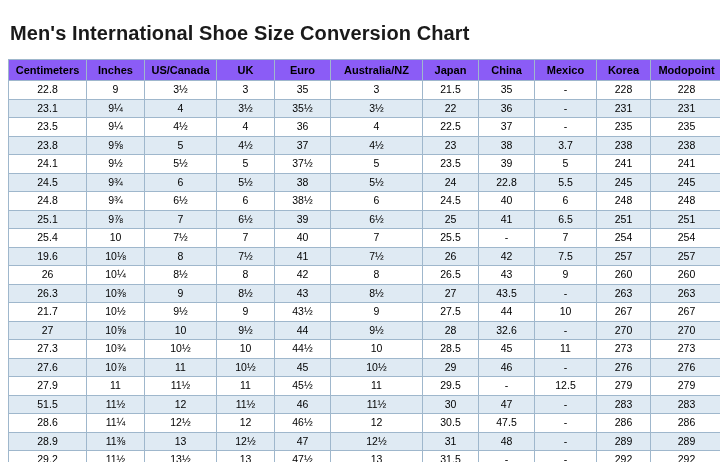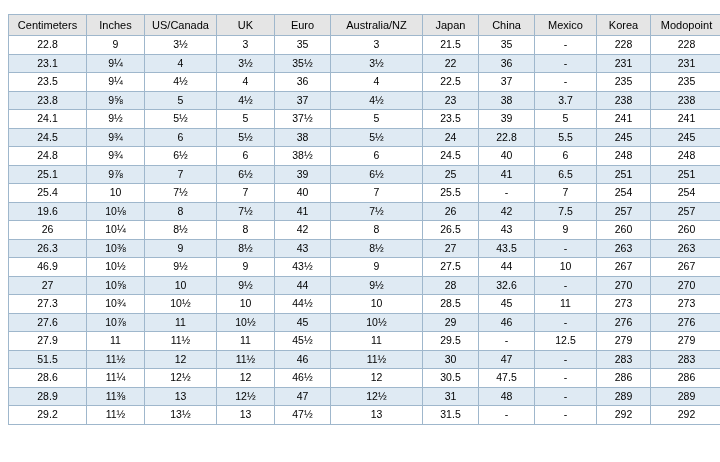--- a/index.html
+++ b/index.html
@@ -40,22 +40,22 @@
   table.conv th, table.conv td {
     border: 1px solid #9fb7cc;
     text-align: center;
     padding: 0;
     height: 17.5px;
     line-height: 17.5px;
     white-space: nowrap;
     overflow: hidden;
   }
   table.conv thead th {
-    background: #e5e5e5;
-    font-weight: normal;
+    background: #8b5cf6;
+    font-weight: bold;
     font-size: 11px;
     height: 20px;
     line-height: 20px;
     color: #000;
     text-align: center;
   }
   table.conv tbody tr.odd td {
     background: #ffffff;
   }
   table.conv tbody tr.even td {
@@ -72,20 +72,21 @@
   col.c7 { width: 56px; }
   col.c8 { width: 62px; }
   col.c9 { width: 54px; }
   col.c10 { width: 72px; }
 </style>
 </head>
 <body>
 
 <div class="page">
 
+  <div class="title">Men's International Shoe Size Conversion Chart</div>
 
   <div class="table-wrap">
     <table class="conv">
       <colgroup>
         <col class="c0">
           <col class="c1">
           <col class="c2">
           <col class="c3">
           <col class="c4">
           <col class="c5">
@@ -261,21 +262,21 @@
             <td>8½</td>
             <td>43</td>
             <td>8½</td>
             <td>27</td>
             <td>43.5</td>
             <td>-</td>
             <td>263</td>
             <td>263</td>
           </tr>
           <tr class="odd">
-            <td>46.9</td>
+            <td>21.7</td>
             <td>10½</td>
             <td>9½</td>
             <td>9</td>
             <td>43½</td>
             <td>9</td>
             <td>27.5</td>
             <td>44</td>
             <td>10</td>
             <td>267</td>
             <td>267</td>

